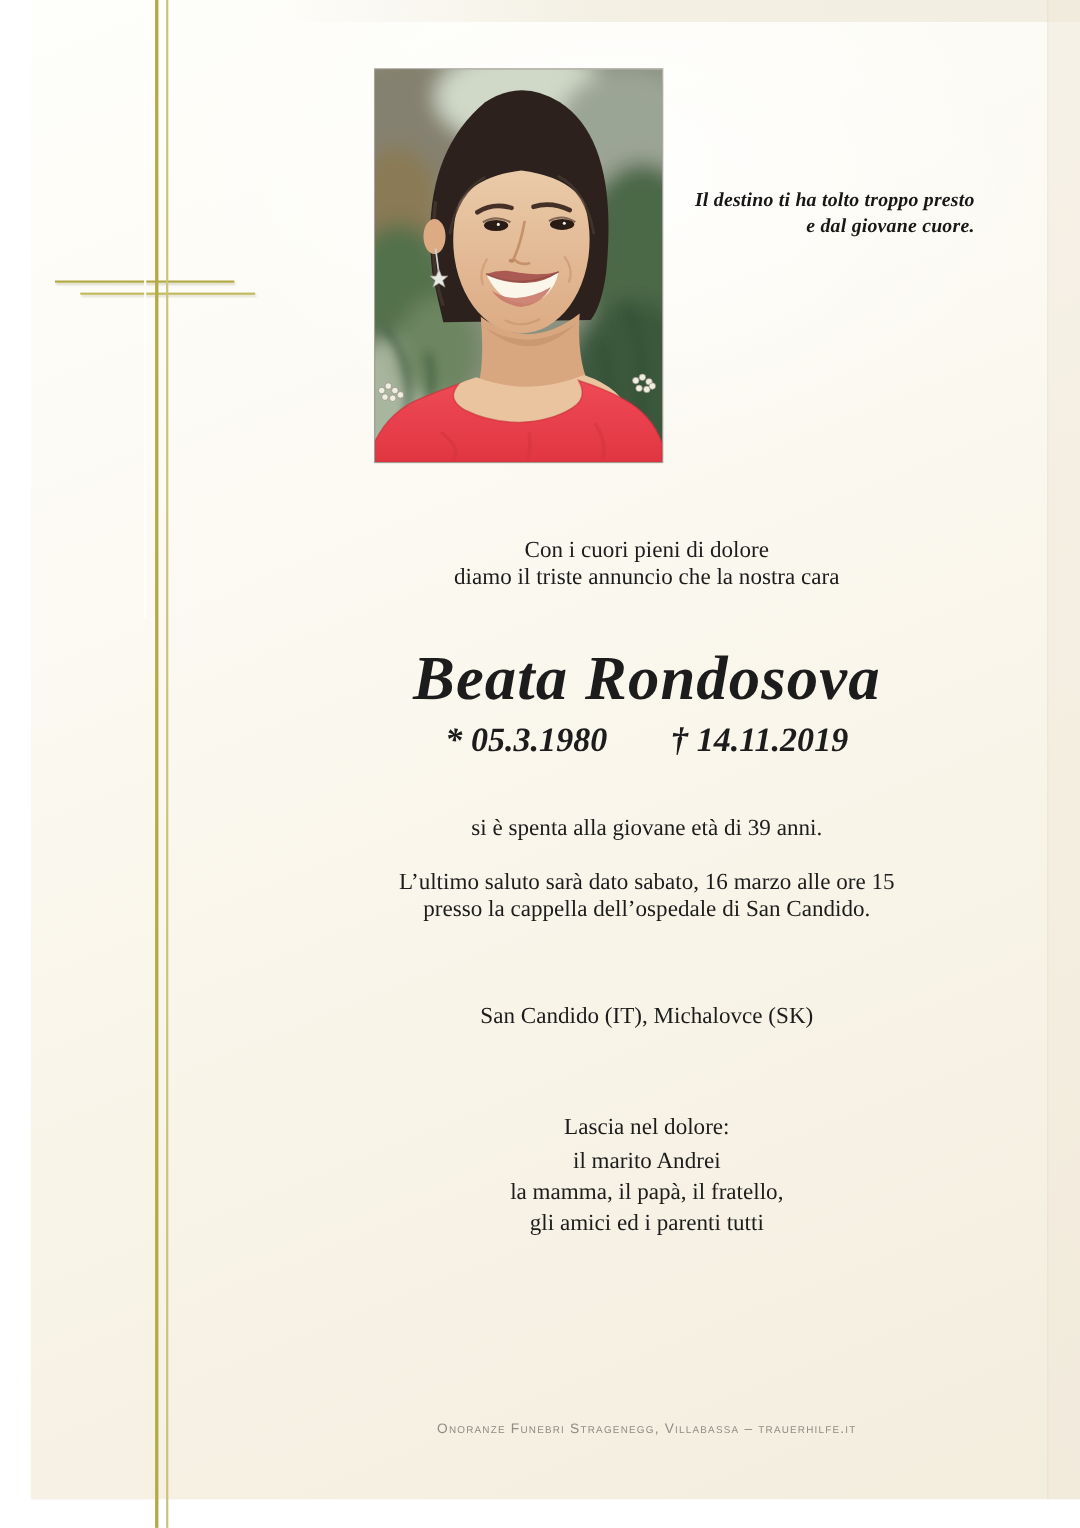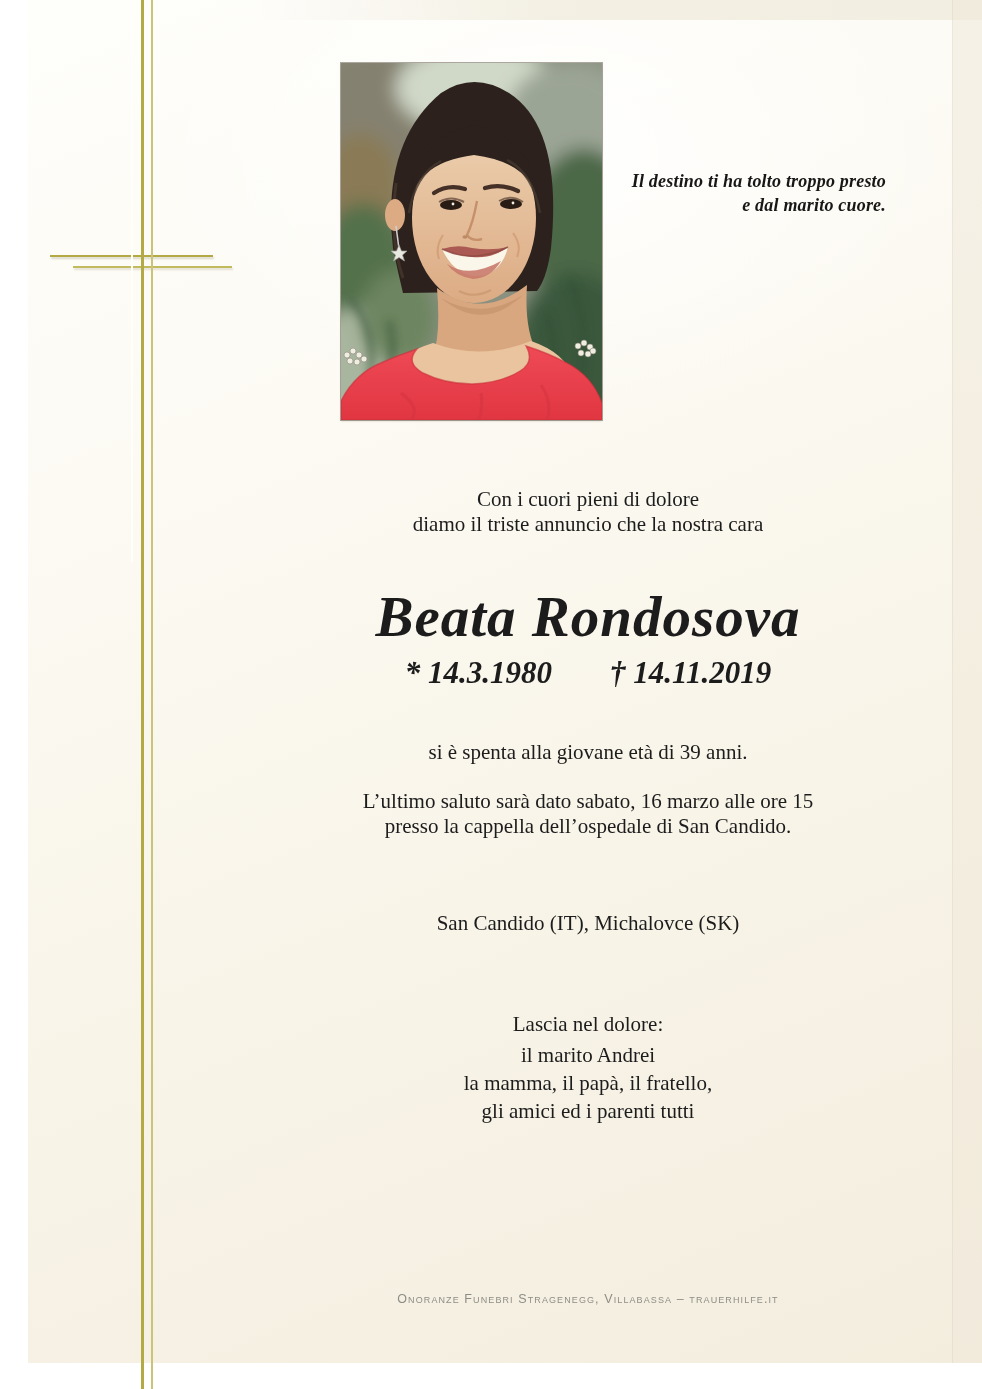--- a/index.html
+++ b/index.html
@@ -173,33 +173,33 @@
     <path d="M101 186 Q 116 181 131 185 Q 150 188 167 184 Q 151 196 131 194 Q 113 192 101 186 Z" fill="#aa5a52"></path>
     <path d="M106 201 Q 128 216 160 198 Q 150 215 132 216 Q 114 213 106 201 Z" fill="#c97a6c" opacity="0.9"></path>
     <path d="M101 186 Q 118 194 134 193 Q 152 192 167 184" stroke="#8e4a42" stroke-width="1.6" fill="none" opacity="0.8"></path>
 
     <path d="M118 228 Q 133 236 150 227" stroke="#c08e66" stroke-width="2" fill="none" opacity="0.5"></path>
   </svg>
 </div>
 
 <div class="verse">
   <div>Il destino ti ha tolto troppo presto</div>
-  <div>e dal marito cuore.</div>
+  <div>e dal giovane cuore.</div>
 </div>
 
 <div class="content">
   <div class="cblock announce">
     <div>Con i cuori pieni di dolore</div>
     <div>diamo il triste annuncio che la nostra cara</div>
   </div>
 
   <div class="cblock name">Beata Rondosova</div>
 
   <div class="cblock dates">
-    <span>* 14.3.1980</span>
+    <span>* 05.3.1980</span>
     <span>† 14.11.2019</span>
   </div>
 
   <div class="cblock spenta">si è spenta alla giovane età di 39 anni.</div>
 
   <div class="cblock farewell">
     <div>L’ultimo saluto sarà dato sabato, 16 marzo alle ore 15</div>
     <div>presso la cappella dell’ospedale di San Candido.</div>
   </div>
 

